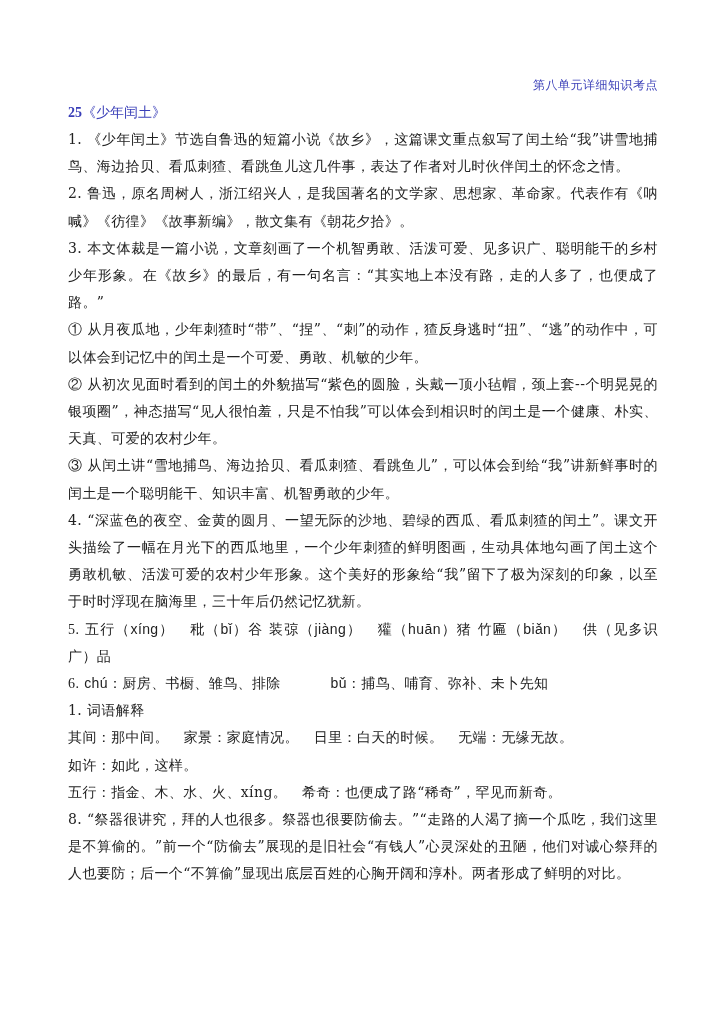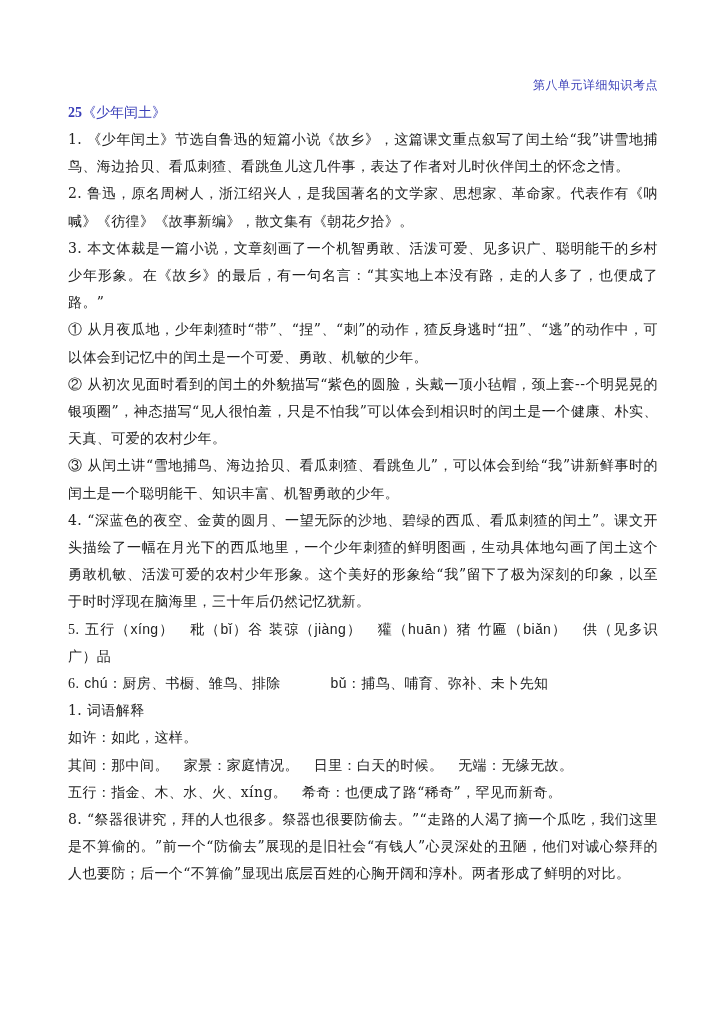--- a/index.html
+++ b/index.html
@@ -45,27 +45,27 @@
 
   <div class="para">
     <span class="lead">6.</span>
     <span class="py">chú：</span><span>厨房、书橱、雏鸟、排除</span>
     <span class="gap"></span>
     <span class="py">bǔ：</span><span>捕鸟、哺育、弥补、未卜先知</span>
   </div>
 
   <div class="para">1. 词语解释</div>
   <div class="para">
-    <span>如许：如此，这样。</span>
-  </div>
-  <div class="para">
     <span>其间：那中间。</span><span class="sp"></span>
     <span>家景：家庭情况。</span><span class="sp"></span>
     <span>日里：白天的时候。</span><span class="sp"></span>
     <span>无端：无缘无故。</span>
+  </div>
+  <div class="para">
+    <span>如许：如此，这样。</span>
   </div>
   <div class="para">
     <span>五行：指金、木、水、火、xíng。</span><span class="sp"></span>
     <span>希奇：也便成了路“稀奇”，罕见而新奇。</span>
   </div>
 
   <div class="para">8. “祭器很讲究，拜的人也很多。祭器也很要防偷去。”“走路的人渴了摘一个瓜吃，我们这里是不算偷的。”前一个“防偷去”展现的是旧社会“有钱人”心灵深处的丑陋，他们对诚心祭拜的人也要防；后一个“不算偷”显现出底层百姓的心胸开阔和淳朴。两者形成了鲜明的对比。</div>
 </div>
 
 </body></html>

